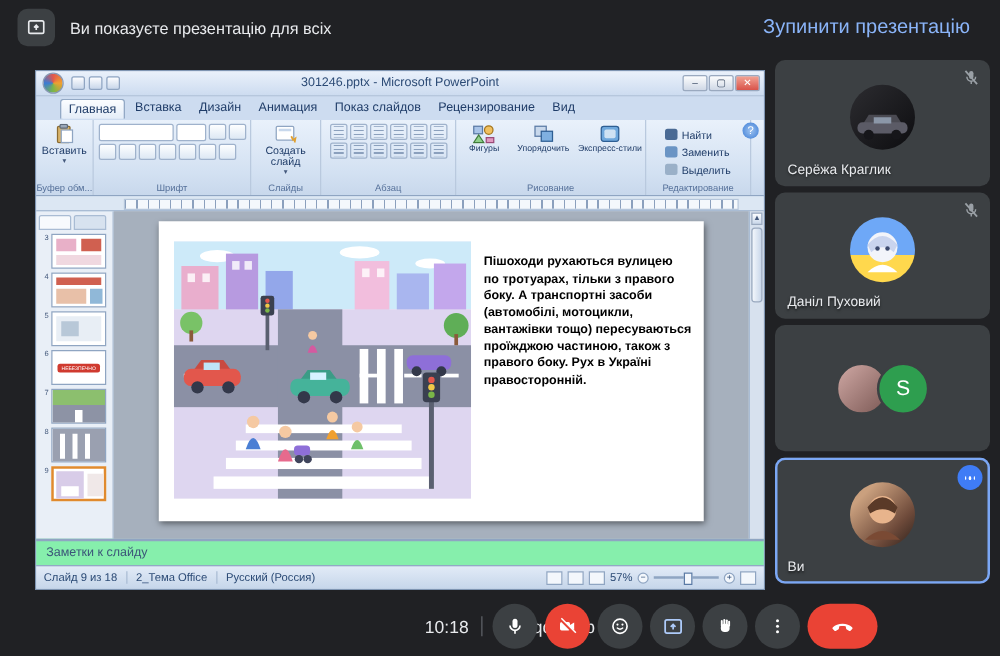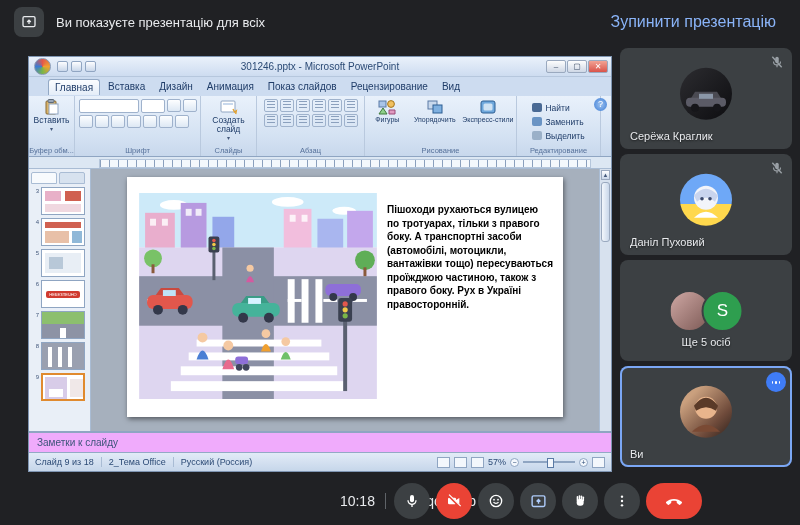--- a/index.html
+++ b/index.html
@@ -82,21 +82,21 @@
        box-shadow:1px 2px 5px rgba(0,0,0,.5);display:flex;}
   .slide-text{margin-top:26px;margin-left:6px;width:166px;font-size:10px;line-height:13.5px;
        font-weight:bold;color:#000;}
   .illus{margin:16px 4px 8px 12px;flex:none;}
   .vscroll{position:absolute;right:0;top:0;bottom:0;width:11px;background:#d7e1ee;border-left:1px solid #a9bcd4;}
   .varrow{width:9px;height:10px;margin:1px auto;background:linear-gradient(#fdfeff,#c9d7ea);
        border:1px solid #9aa9bf;font-size:6px;line-height:9px;text-align:center;color:#44597c;box-sizing:border-box;}
   .vthumb{width:9px;height:60px;margin:2px auto;background:linear-gradient(90deg,#f3f7fc,#c9d7ea);
        border:1px solid #9aa9bf;border-radius:3px;box-sizing:border-box;}
 
-  .notes{height:19px;background:#f0abfc;border-top:2px solid #8fa5c2;font-size:10px;color:#3c5579;
+  .notes{height:19px;background:#86efac;border-top:2px solid #8fa5c2;font-size:10px;color:#3c5579;
        display:flex;align-items:center;padding-left:8px;flex:none;}
 
   .statusbar{height:18px;background:linear-gradient(#e2ebf7,#c6d6ea);border-top:1px solid #93a9c5;
        display:flex;align-items:center;font-size:9px;color:#2b4a75;padding:0 6px;gap:7px;flex:none;}
   .sb-sep{width:1px;height:10px;background:#a9bcd4;}
   .zoom-area{margin-left:auto;display:flex;align-items:center;gap:4px;}
   .viewbox{width:11px;height:9px;background:#f3f7fc;border:1px solid #8fa5c2;}
   .zbtn{width:9px;height:9px;border-radius:50%;border:1px solid #8fa5c2;background:#f3f7fc;
        font-size:7px;line-height:7px;text-align:center;color:#2b4a75;box-sizing:border-box;}
   .zslider{width:52px;height:2px;background:#8fa5c2;position:relative;}
@@ -529,21 +529,20 @@
           <line x1="4" y1="3" x2="20" y2="21" stroke="#9aa0a6" stroke-width="2.4"></line>
         </svg>
       </span>
     </div>
 
     <div class="tile">
       <div class="pair">
         <div class="pc photo"></div>
         <div class="pc letter">S</div>
       </div>
-      <span class="tile-name center" style="bottom:13px">Ще 5 осіб</span>
     </div>
 
     <div class="tile active">
       <div class="avatar av-you">
         <svg width="52" height="52" viewBox="0 0 52 52">
           <circle cx="26" cy="22" r="11" fill="#e8b48c"></circle>
           <path d="M14 20 q12-16 24 0 l-2 5 q-10-7-20 0 z" fill="#5a3a28"></path>
           <path d="M12 46 q14-14 28 0 z" fill="#7a4a34"></path>
         </svg>
       </div>

